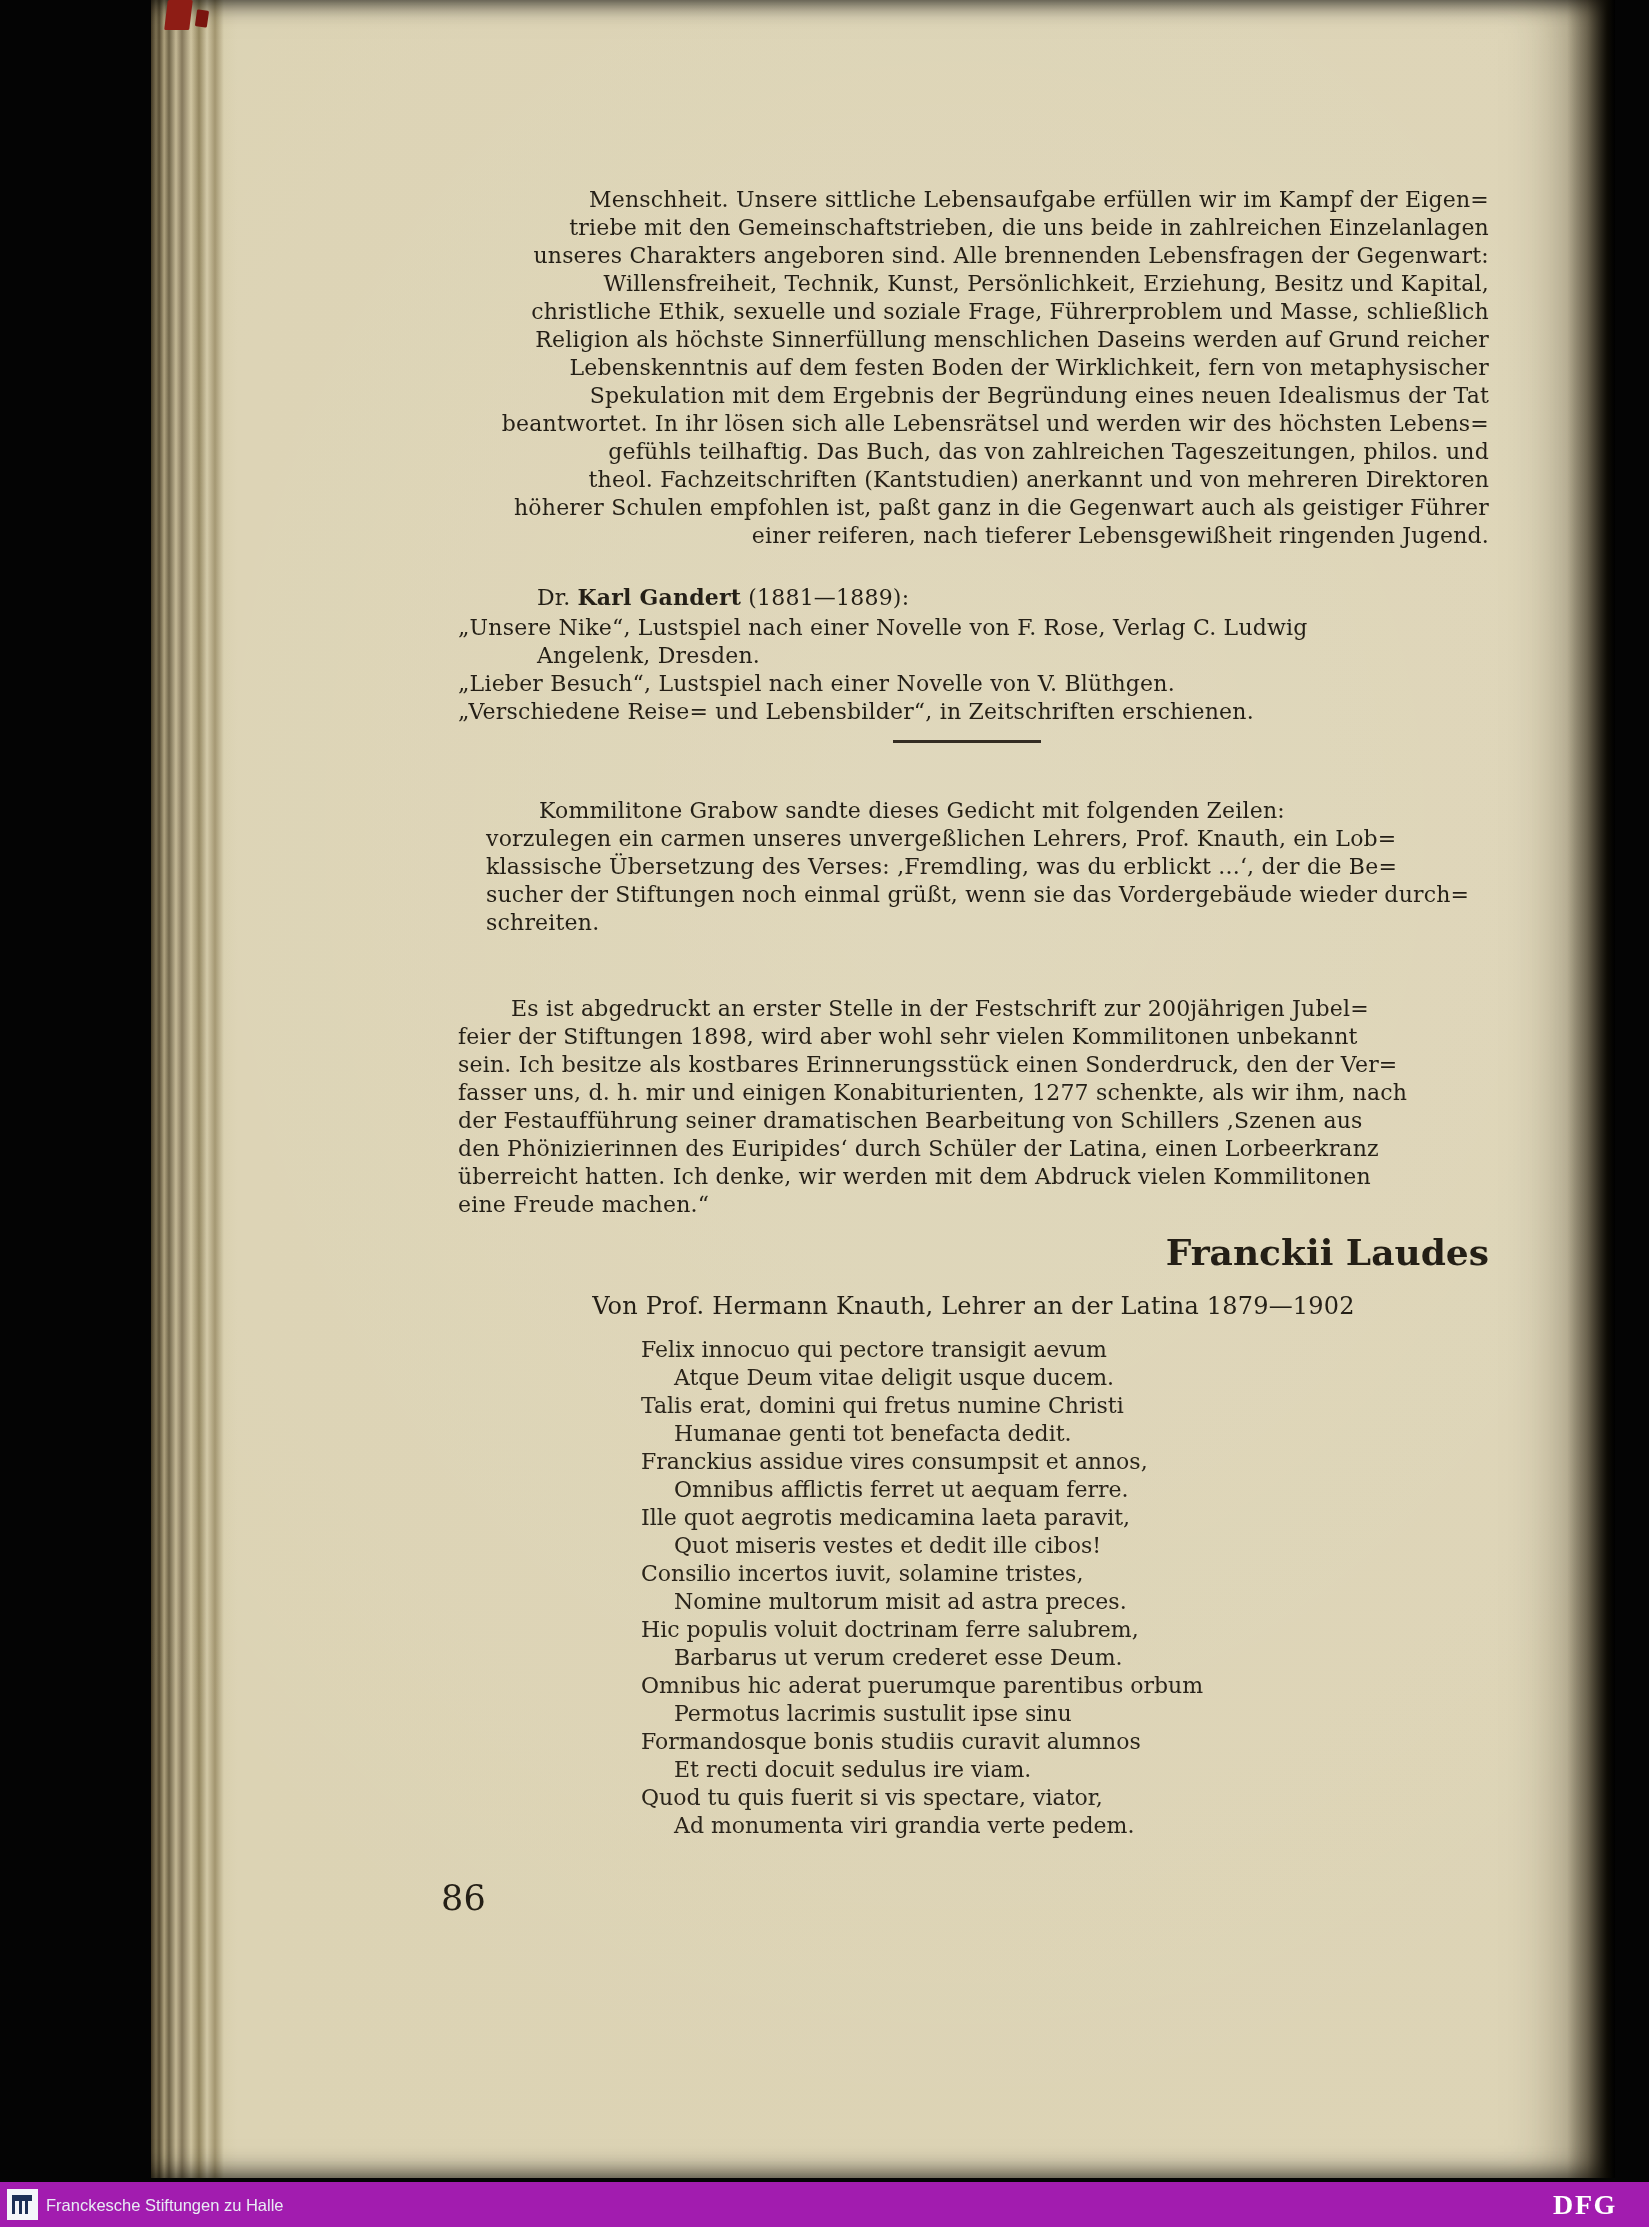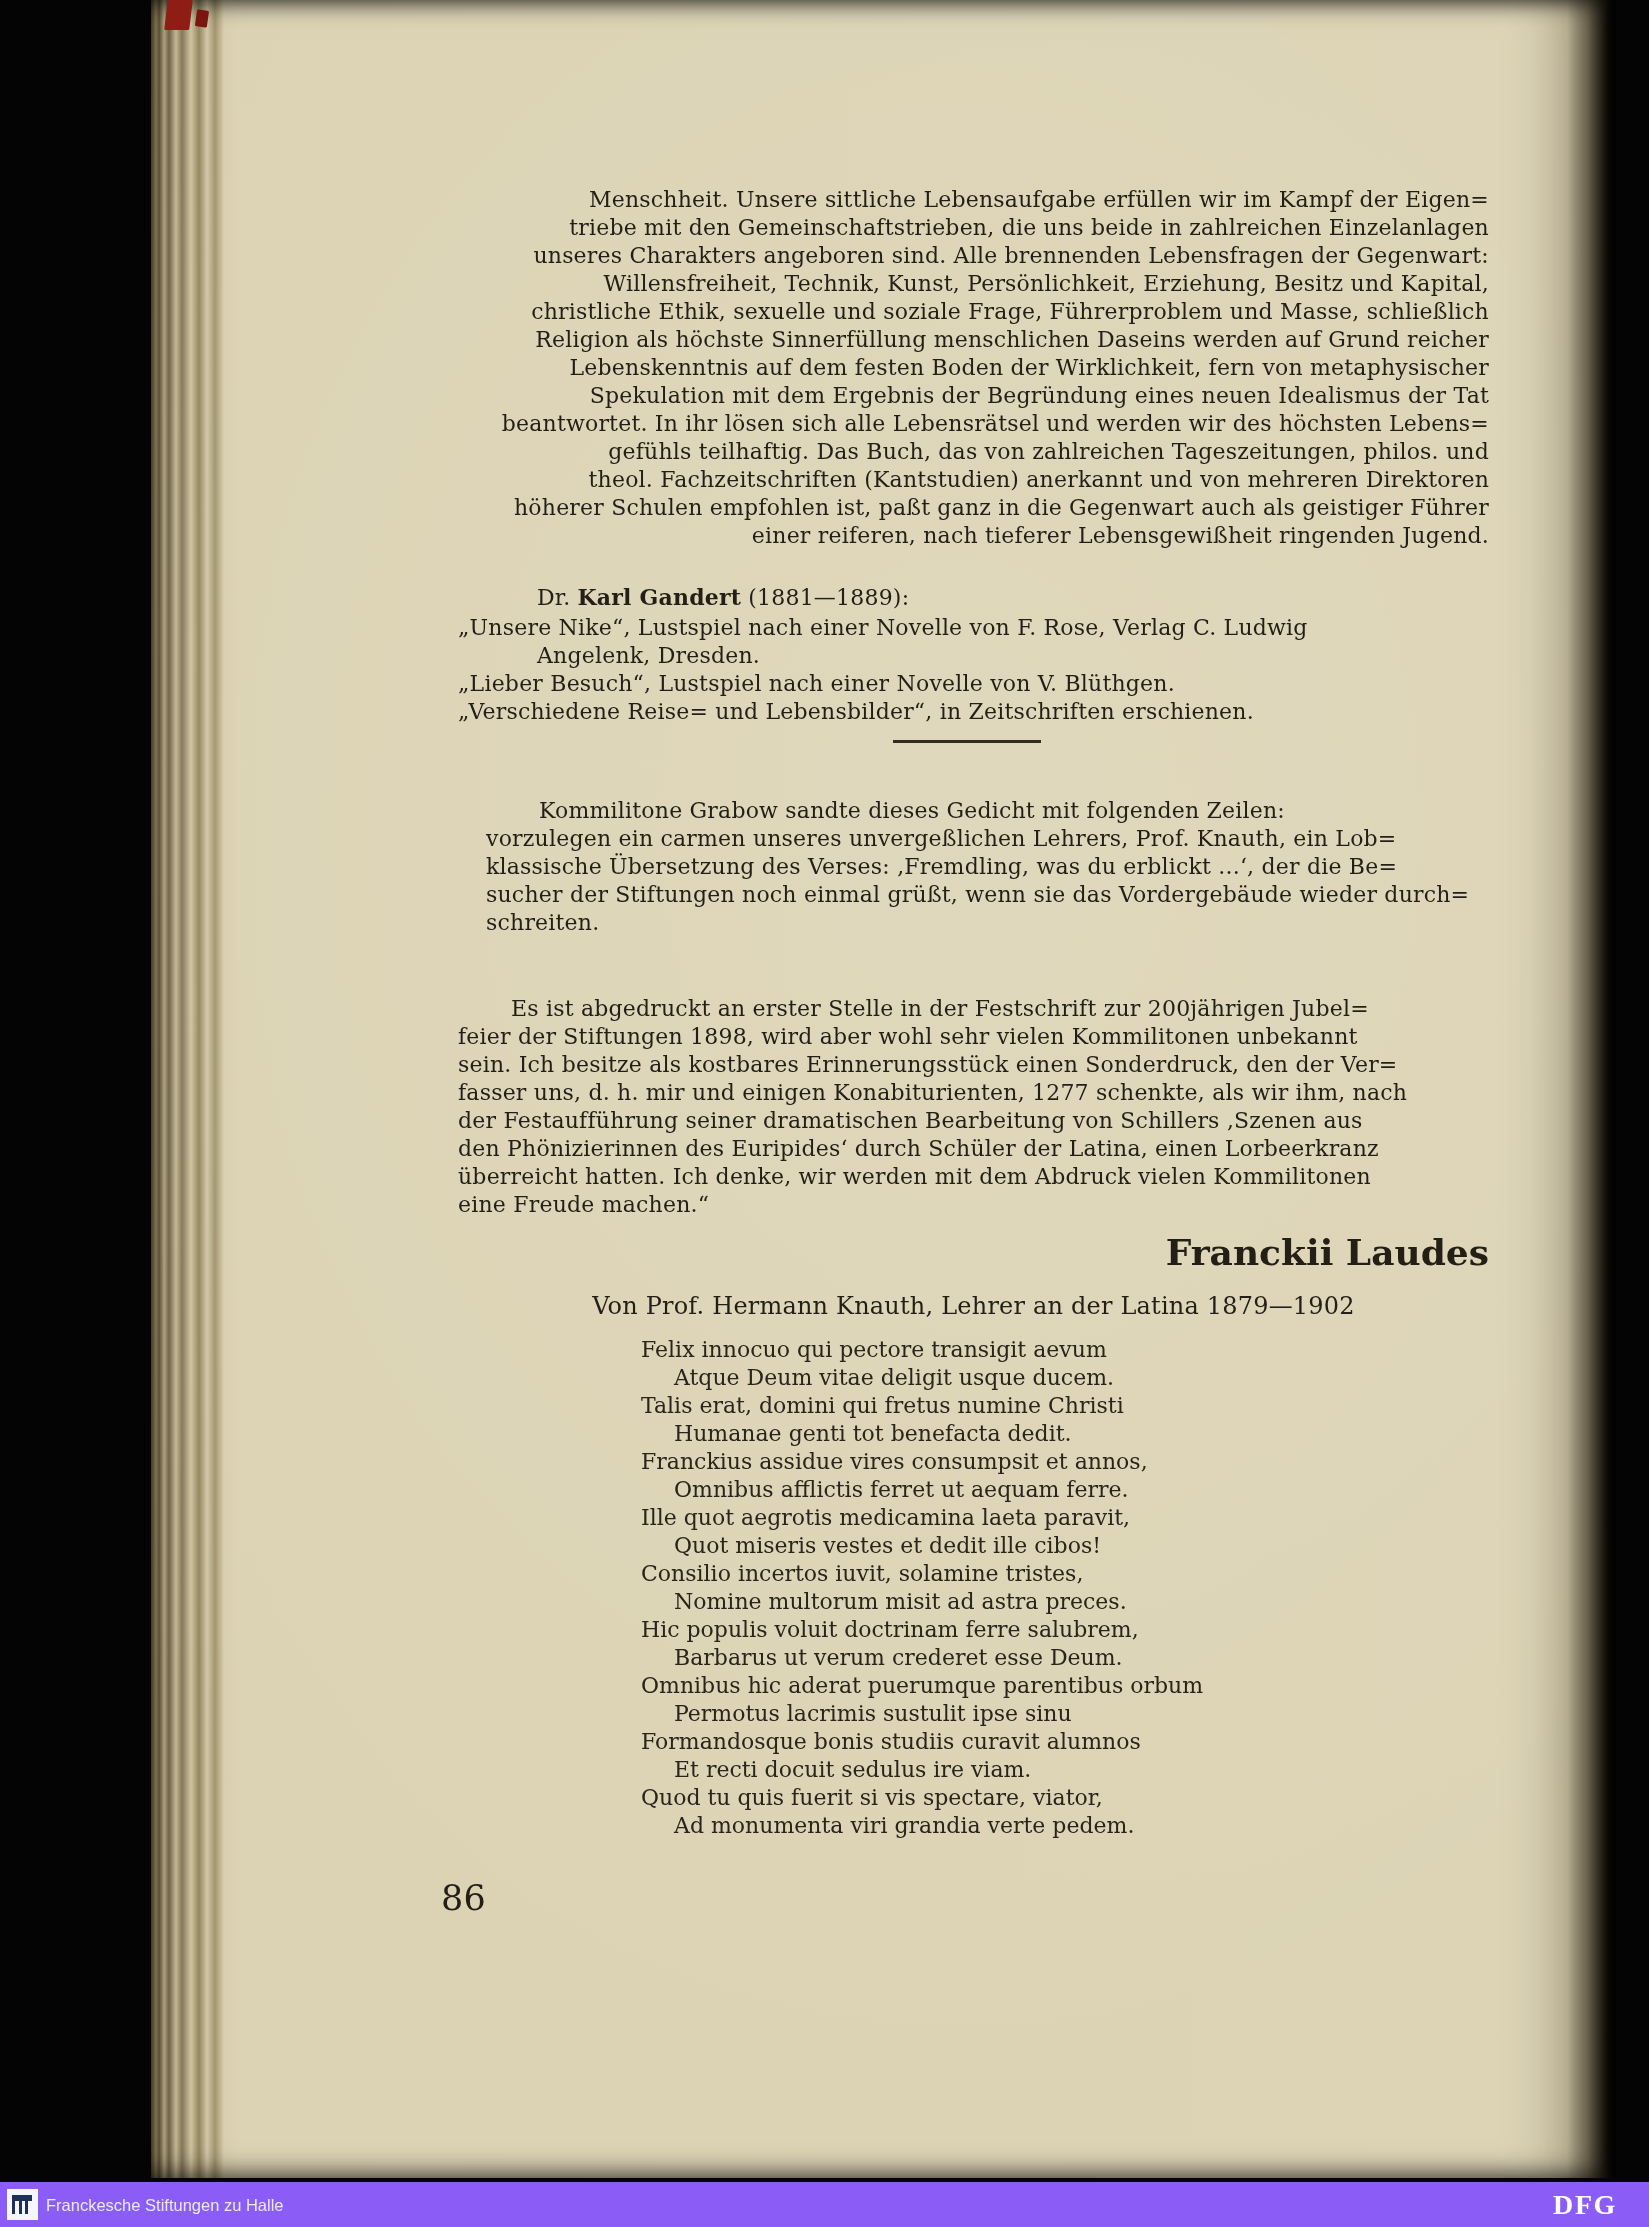--- a/index.html
+++ b/index.html
@@ -49,21 +49,21 @@
   .poem-title{position:absolute;left:307px;top:1231px;width:1031px;text-align:right;
     font-weight:bold;font-size:36px;color:#241f16;}
   .poem-byline{position:absolute;left:307px;top:1292px;width:1031px;text-align:center;
     font-size:24px;color:#241f16;}
   .poem{left:490px;top:1336px;width:850px;}
   .poem .line:nth-child(even){padding-left:33px;}
 
   .pagenum{position:absolute;left:290px;top:1884px;font-size:35px;color:#241f16;}
 
   
-  .footer{position:absolute;left:0;bottom:0;width:1650px;height:45px;background:#8b5cf6;}
+  .footer{position:absolute;left:0;bottom:0;width:1650px;height:45px;background:#a21caf;}
   .logo{position:absolute;left:6.6px;top:6.6px;width:31px;height:31px;background:#f4f6fa;}
   .logo::after{content:"";position:absolute;left:5.8px;right:5.8px;top:6.6px;bottom:5.8px;
     background:
       linear-gradient(180deg,#1d3057 0 5.8px, rgba(0,0,0,0) 5.8px),
       repeating-linear-gradient(90deg,#1d3057 0 3.3px, rgba(0,0,0,0) 3.3px 6.6px);}
   .src{position:absolute;left:46px;top:14px;color:#e8ecf4;
     font-family:"Liberation Sans",sans-serif;font-size:16.5px;}
   .dfg{position:absolute;right:33px;top:7.4px;color:#ffffff;font-weight:bold;
     font-family:Liberation Serif, serif;font-size:28px;letter-spacing:1.6px;}
 </style>

